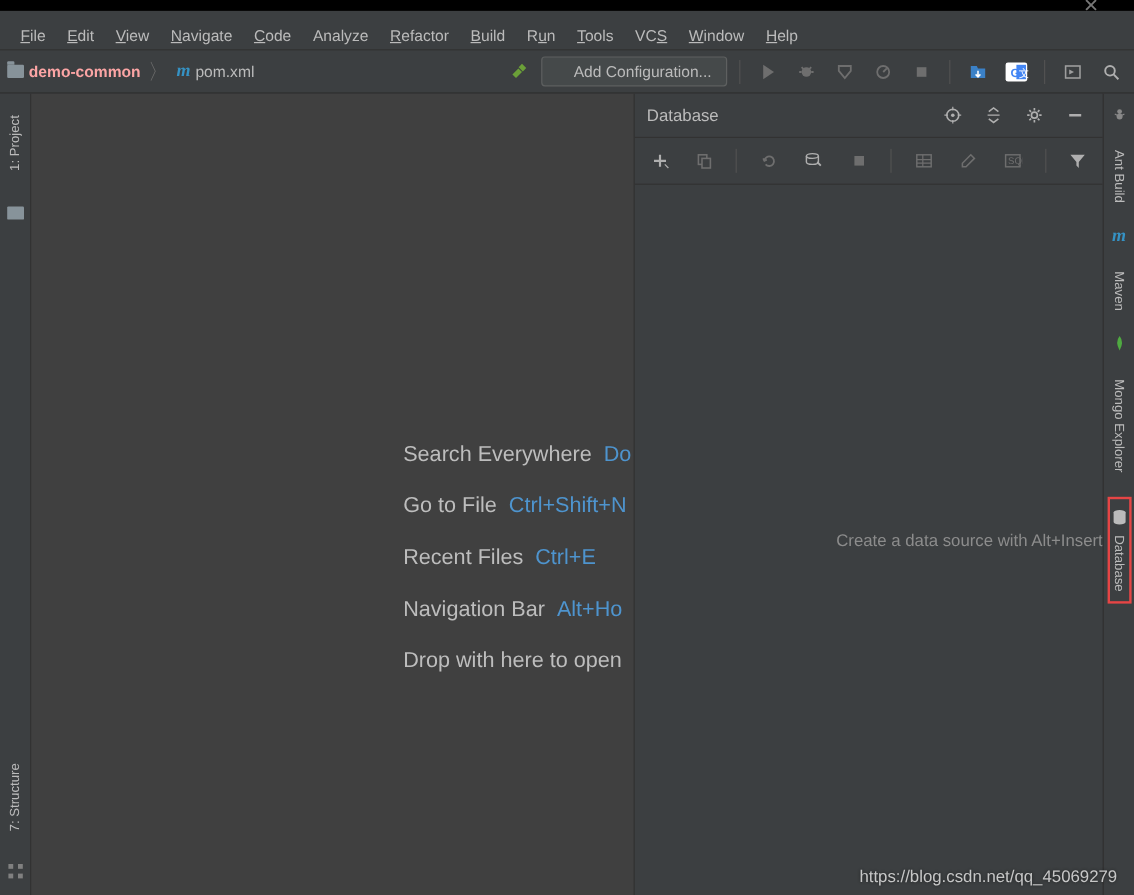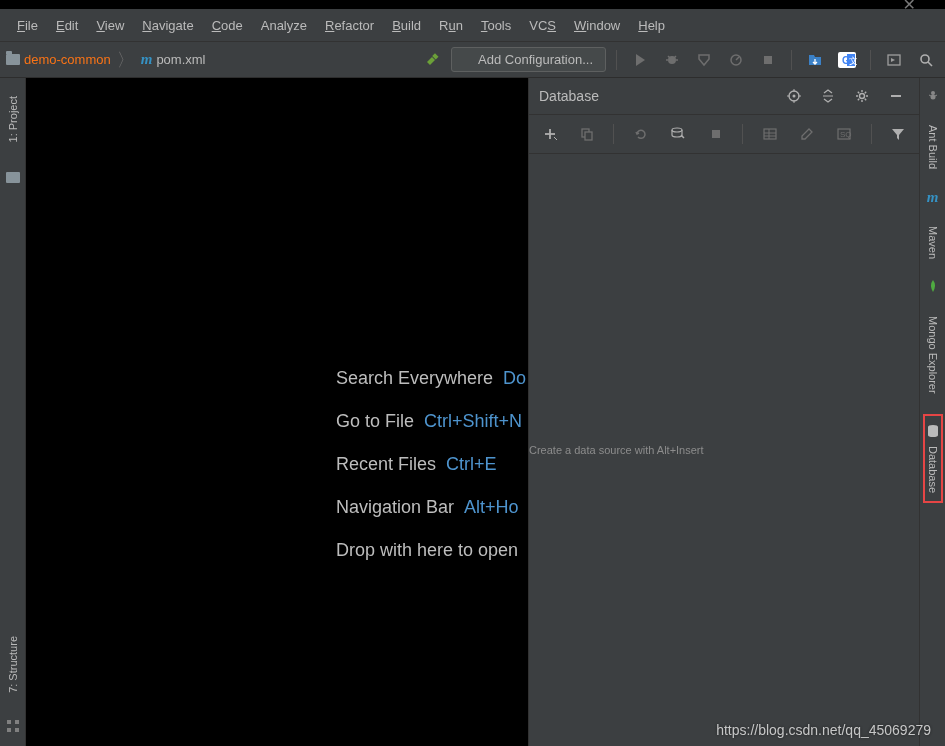--- a/index.html
+++ b/index.html
@@ -1,52 +1,52 @@
 <!DOCTYPE html>
 <html><head>
 <meta charset="utf-8">
 <style>
   html,body{margin:0;padding:0;width:945px;height:746px;background:#2b2b2b;font-family:"Segoe UI",Arial,sans-serif;font-size:13px;color:#bbbbbb;overflow:hidden}
   .titlebar{height:9px;background:#000;position:relative}
   .titlebar .close{position:absolute;right:29px;top:-5px;color:#777;font-size:16px}
-  .menubar{height:32px;background:#3c3f41;display:flex;align-items:center;padding:0 8px;border-bottom:1px solid #323232;gap:0}
+  .menubar{height:32px;background:#3c3f41;display:flex;align-items:flex-end;padding:0 8px;border-bottom:1px solid #323232;gap:0}
   .menubar .m{padding:4px 9px;color:#bbbbbb;font-size:13px;cursor:pointer}
   .menubar .m u{text-decoration:underline}
   .navbar{height:35px;background:#3c3f41;border-bottom:1px solid #2d2d2d;display:flex;align-items:center;padding:0 6px;gap:6px}
   .crumb{display:flex;align-items:center;gap:4px;font-size:13px}
   .crumb .folder-ic{width:14px;height:11px;background:#87939a;border-radius:1px;position:relative}
   .crumb .folder-ic:before{content:"";position:absolute;left:0;top:-3px;width:6px;height:3px;background:#87939a;border-radius:1px 1px 0 0}
-  .crumb b{font-weight:normal;color:#f97316}
+  .crumb b{font-weight:bold;color:#fca5a5}
   .crumb .sep{color:#6b6b6b;font-size:18px;margin:0 2px}
   .crumb .m-ic{color:#3592c4;font-style:italic;font-weight:bold;font-family:serif;font-size:15px}
   .navbar .spacer{flex:1}
   .navbar .hammer{width:18px;height:18px;position:relative}
   .navbar .hammer svg{display:block}
   .addconf{background:#45494a;border:1px solid #5e6060;border-radius:3px;padding:4px 12px 4px 26px;color:#bbb;font-size:13px;display:flex;align-items:center;gap:4px}
   .tb-ic{width:20px;height:20px;display:flex;align-items:center;justify-content:center;color:#6e6e6e;cursor:pointer;margin:0 3px}
   .tb-ic svg{display:block}
   .tb-ic.blue svg path,.tb-ic.blue svg rect{fill:#3b81c7}
   .navbar .sep-v{width:1px;height:20px;background:#515151;margin:0 4px}
   .body{display:flex;height:668px;position:relative}
   .gutter-l{width:25px;background:#3c3f41;border-right:1px solid #323232;display:flex;flex-direction:column;align-items:center;padding-top:12px;gap:20px}
   .gutter-r{width:25px;background:#3c3f41;border-left:1px solid #323232;display:flex;flex-direction:column;align-items:center;padding-top:10px;gap:14px}
   .vtab{writing-mode:vertical-rl;transform:rotate(180deg);font-size:11px;color:#bbbbbb;display:flex;align-items:center;gap:4px;padding:6px 2px;cursor:pointer}
   .gutter-r .vtab{transform:none;writing-mode:vertical-rl}
   .vtab.db{border:2px solid #e64545;padding:8px 1px}
   .gutter-l .folder{width:14px;height:11px;background:#87939a;border-radius:1px;margin-top:4px}
-  .editor{flex:1;background:#000000;position:relative;overflow:hidden}
+  .editor{flex:1;background:#404040;position:relative;overflow:hidden}
   .tips{position:absolute;left:310px;top:290px;display:flex;flex-direction:column;gap:22px}
   .tip{font-size:18px;color:#bdbdbd;white-space:nowrap}
   .tip .k{color:#4e94ce;margin-left:10px}
   .dbpanel{width:390px;background:#3c3f41;border-left:1px solid #323232;display:flex;flex-direction:column}
   .db-hd{height:36px;border-bottom:1px solid #323232;display:flex;align-items:center;padding:0 10px;gap:8px}
   .db-hd .title{flex:1;color:#bbbbbb;font-size:14px}
   .db-tb{height:38px;border-bottom:1px solid #323232;display:flex;align-items:center;padding:0 8px;gap:12px}
   .db-tb .sep{width:1px;height:20px;background:#515151;margin:0 2px}
-  .db-body{flex:1;display:flex;align-items:center;justify-content:flex-start;color:#8c8c8c;font-size:11px}
+  .db-body{flex:1;display:flex;align-items:center;justify-content:flex-end;color:#8c8c8c;font-size:14px}
   .watermark{position:absolute;right:14px;bottom:8px;color:#d6d6d6;font-size:14px;opacity:.9;text-shadow:0 0 3px rgba(0,0,0,.6)}
   .ic16{width:16px;height:16px}
   .btm-ic{color:#808080}
 </style>
 </head>
 <body>
 
 <div class="titlebar">
   <span class="close">✕</span>
 </div>

